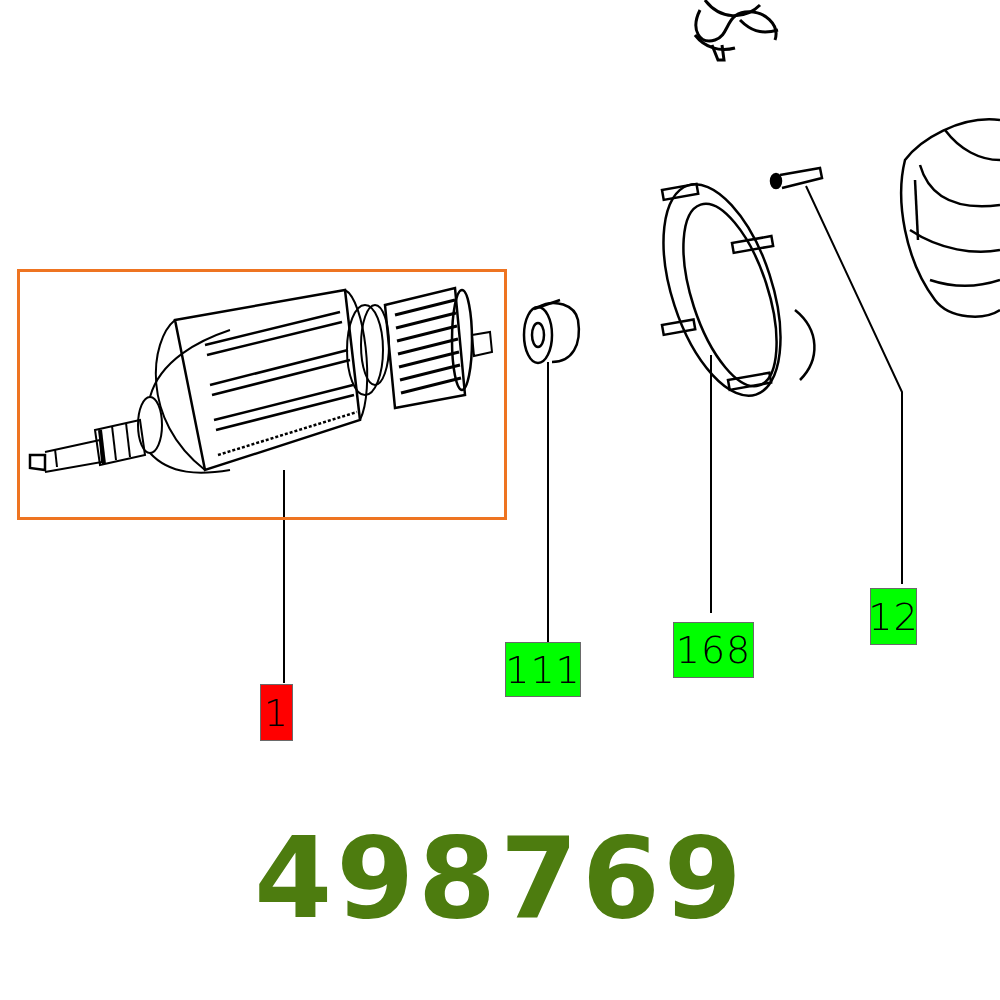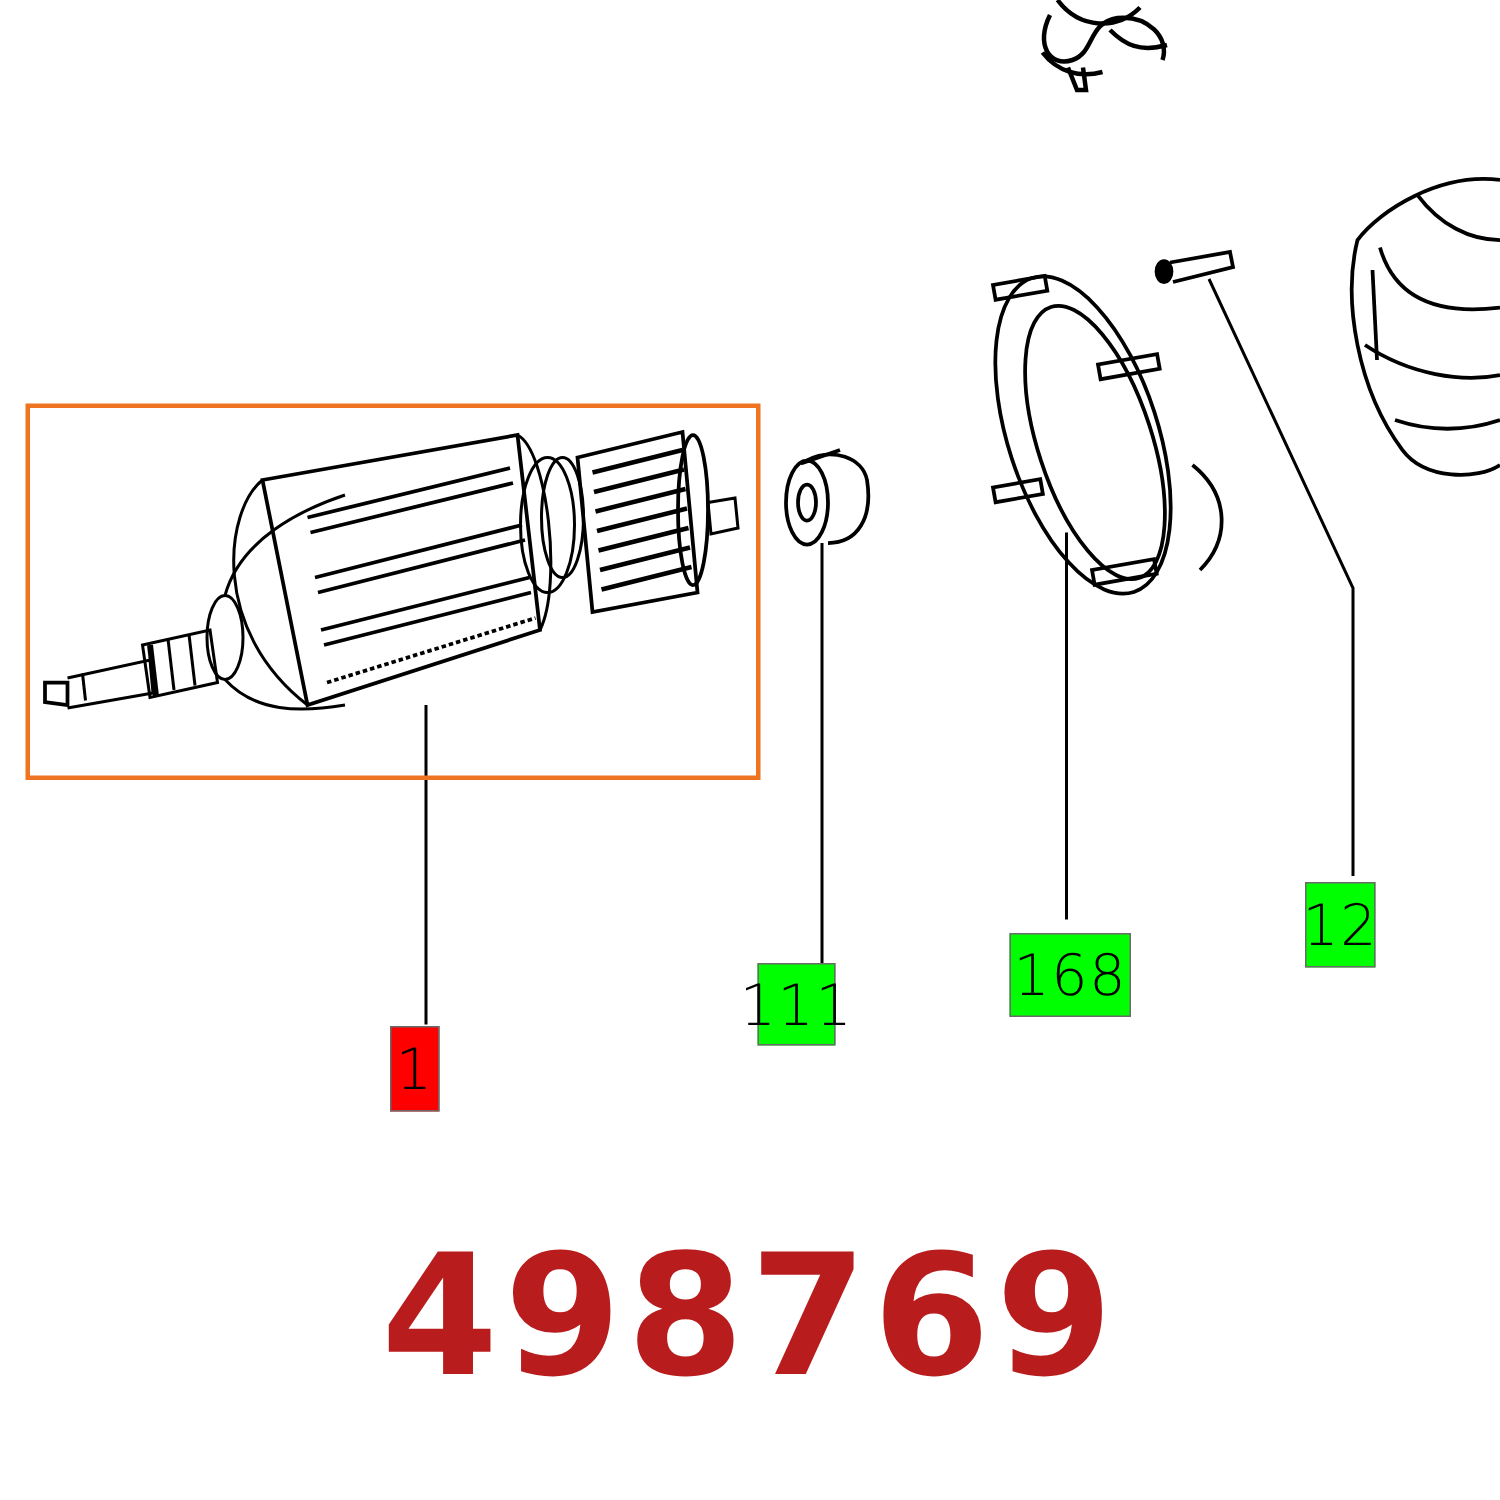--- a/index.html
+++ b/index.html
@@ -9,21 +9,21 @@
       position: absolute; display: flex; align-items: center; justify-content: center;
       border: 1px solid #6a6a6a; color: #000; font-family: "DejaVu Sans", sans-serif;
       font-size: 38px; font-weight: 300; box-sizing: border-box; letter-spacing: 1px;
       cursor: pointer;
     }
     .label.red { background: #ff0000; }
     .label.green { background: #00ff00; }
     .part-number {
       position: absolute; left: 0; width: 1000px; top: 822px; text-align: center;
       font-family: "DejaVu Sans", sans-serif; font-weight: bold; font-size: 112px;
-      letter-spacing: 4px; color: #b91c1c; line-height: 1;
+      letter-spacing: 4px; color: #4d7c0f; line-height: 1;
     }
     .highlight-box { position: absolute; left: 17px; top: 269px; width: 490px; height: 251px; border: 3px solid #ee7421; box-sizing: border-box; }
   </style>
 </head>
 <body>
 
 <svg class="drawing" width="1000" height="1000" viewBox="0 0 1000 1000">
 
   <g stroke="#000" stroke-width="3" fill="none">
     <path d="M700 10 C 690 30, 700 45, 715 40 C 730 35, 725 15, 745 12 C 765 10, 780 25, 775 40"></path>
@@ -114,21 +114,21 @@
     <path d="M945 130 C 960 150, 980 160, 1000 160"></path>
   </g>
 </svg>
 
 <div class="highlight-box"></div>
 
 <div class="label red" style="left:260px; top:684px; width:33px; height:57px;">
   <span>1</span>
 </div>
 
-<div class="label green" style="left:505px; top:642px; width:52px; height:55px;">
+<div class="label green" style="left:505px; top:642px; width:76px; height:55px;">
   <span>111</span>
 </div>
 
 <div class="label green" style="left:673px; top:622px; width:81px; height:56px;">
   <span>168</span>
 </div>
 
 <div class="label green" style="left:870px; top:588px; width:47px; height:57px;">
   <span>12</span>
 </div>

